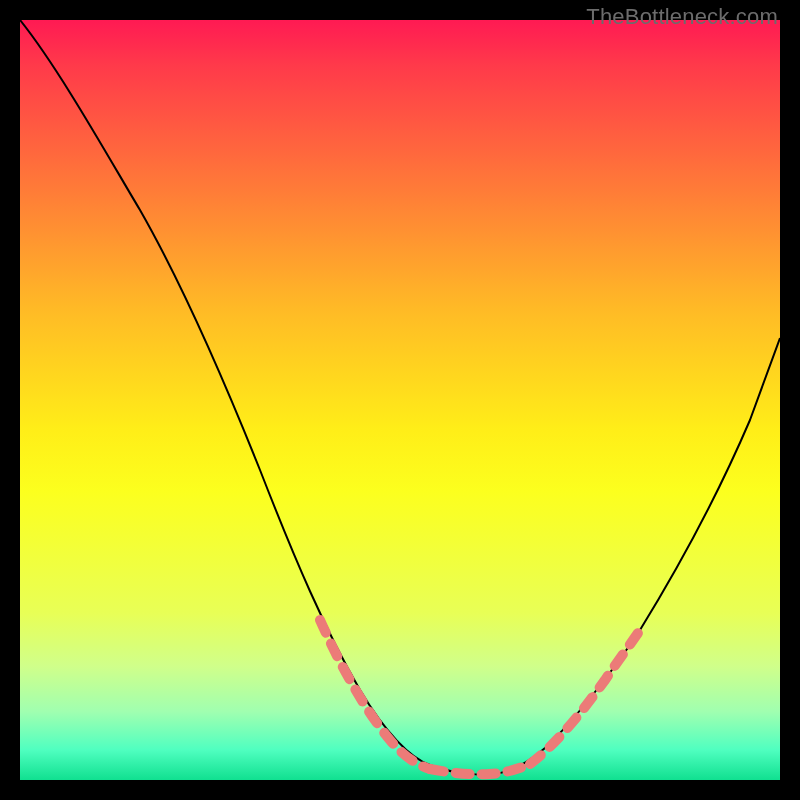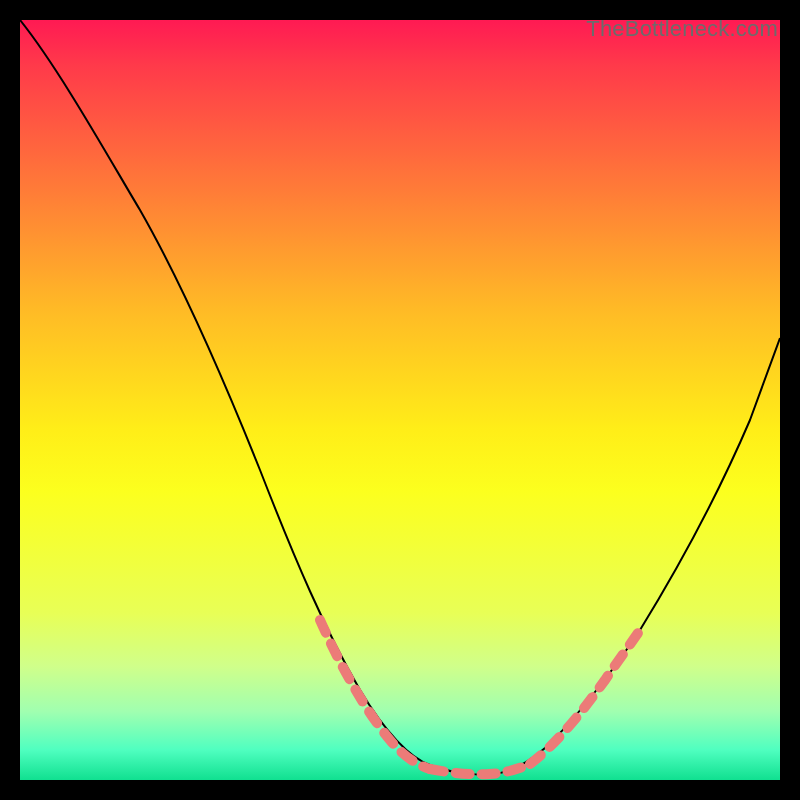--- a/index.html
+++ b/index.html
@@ -58,21 +58,21 @@
   }
   .dash-seg {
     fill: none;
     stroke: #ec7b78;
     stroke-width: 10;
     stroke-linecap: round;
     stroke-dasharray: 14 12;
   }
   .watermark {
     position: absolute;
-    top: 16px;
+    top: 4px;
     right: 22px;
     color: #6c6c6c;
     font-size: 22px;
     font-weight: 500;
     letter-spacing: 0.2px;
     user-select: none;
   }
 </style>
 </head>
 <body>

